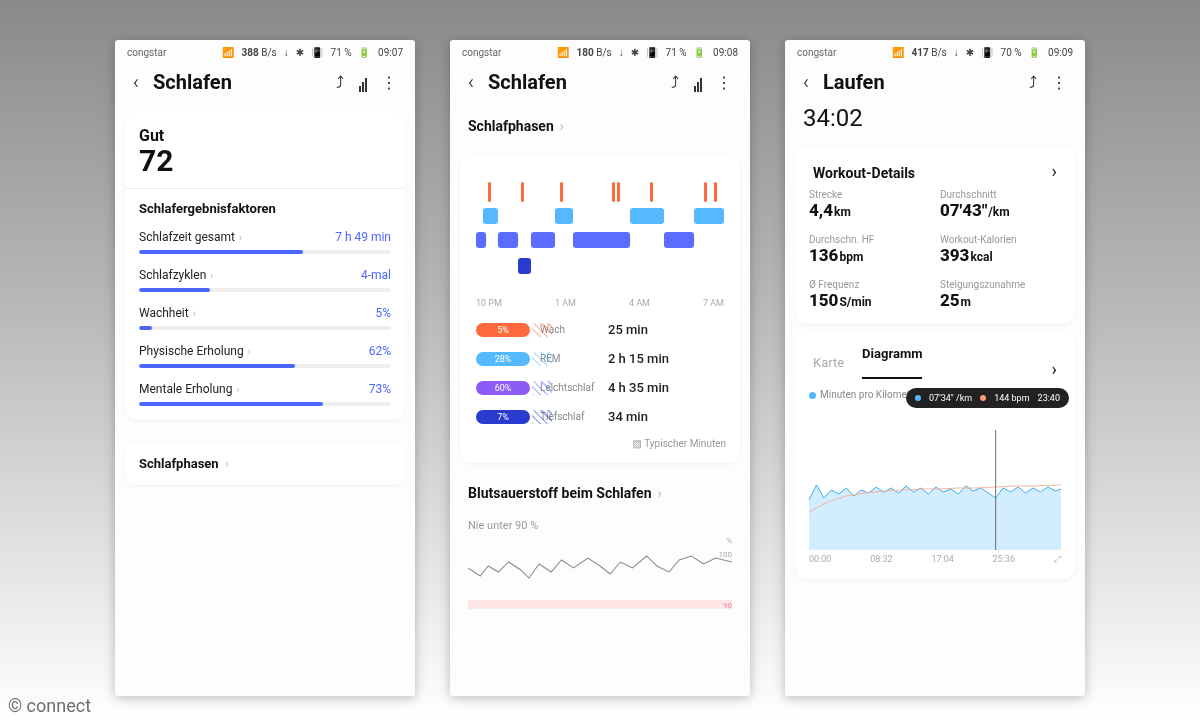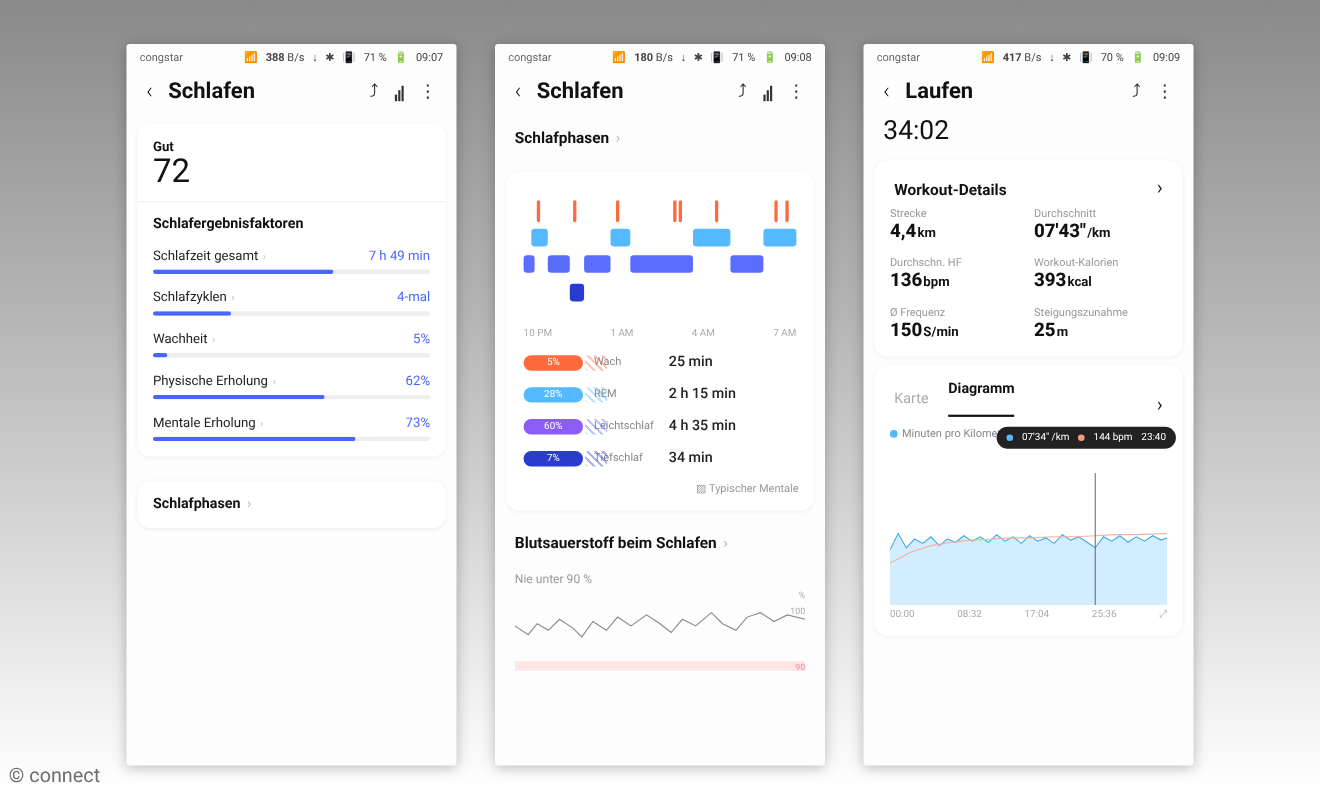--- a/index.html
+++ b/index.html
@@ -6,22 +6,22 @@
   body{background:linear-gradient(180deg,#8a8a8a 0%,#b5b5b5 40%,#fff 100%);position:relative}
   .stage{display:flex;gap:35px;justify-content:center;padding-top:40px}
   .phone{width:300px;height:656px;background:#fdfdfd;border-radius:3px;box-shadow:0 2px 12px rgba(0,0,0,.25);overflow:hidden;position:relative;font-size:12px;color:#111}
   .statusbar{display:flex;justify-content:flex-end;align-items:center;gap:7px;height:24px;padding:0 12px;font-size:10px;color:#444}
   .statusbar .carrier{margin-right:auto;color:#666}
   .hdr{display:flex;align-items:center;gap:14px;padding:6px 18px 10px}
   .hdr .back{font-size:20px;font-weight:300}
   .hdr .title{font-size:20px;font-weight:700;flex:1}
   .hdr .ico{font-size:16px;color:#222}
   .card{background:#fff;margin:8px 10px;border-radius:12px;box-shadow:0 1px 4px rgba(0,0,0,.05);padding:14px 14px}
-  .score-label{font-size:12px;font-weight:700}
-  .score{font-size:30px;font-weight:400;margin-top:-2px}
+  .score-label{font-size:16px;font-weight:700}
+  .score{font-size:30px;font-weight:700;margin-top:-2px}
   .divider{height:1px;background:#eee;margin:10px -14px 12px}
   .sub{font-size:13px;font-weight:700;margin-bottom:10px}
   .row{display:flex;align-items:center;justify-content:space-between;font-size:12px;margin-top:14px}
   .row .lbl{color:#222}
   .row .chev{color:#bbb;margin-left:4px;font-size:10px}
   .row .val{color:#4a66ff;font-size:12px}
   .bar{height:4px;background:#eee;border-radius:2px;margin-top:6px;position:relative;overflow:hidden}
   .bar>i{position:absolute;left:0;top:0;bottom:0;background:#4a66ff;border-radius:2px}
   .sect{font-size:14px;font-weight:700;padding:14px 18px}
   .chevr::after{content:"›";color:#bbb;margin-left:6px;font-weight:400}
@@ -207,21 +207,21 @@
       <span class="name">Leichtschlaf</span>
       <span class="dur">4 h 35 min</span>
     </div>
           <div class="legend">
       <span class="pill striped" style="background:#2a3bcf;color:#2a3bcf">
         <span style="color:#fff">7%</span></span>
       <span class="name">Tiefschlaf</span>
       <span class="dur">34 min</span>
     </div>
         </div>
-    <div class="typical">▨ <span>Typischer Mentale</span></div>
+    <div class="typical">▨ <span>Typischer Minuten</span></div>
   </div>
   <div class="sect chevr">Blutsauerstoff beim Schlafen</div>
   <div style="padding:0 18px">
     <div class="subgray">Nie unter 90 %</div>
     <div class="spo2">
       <span class="ylab" style="top:-2px">%</span>
       <span class="ylab" style="top:12px">100</span>
       <span class="ylab" style="bottom:-2px;color:#e89">90</span>
       <svg viewBox="0 0 260 70" preserveAspectRatio="none">
         <rect x="0" y="62" width="260" height="8" fill="#ffe6e6"></rect>

